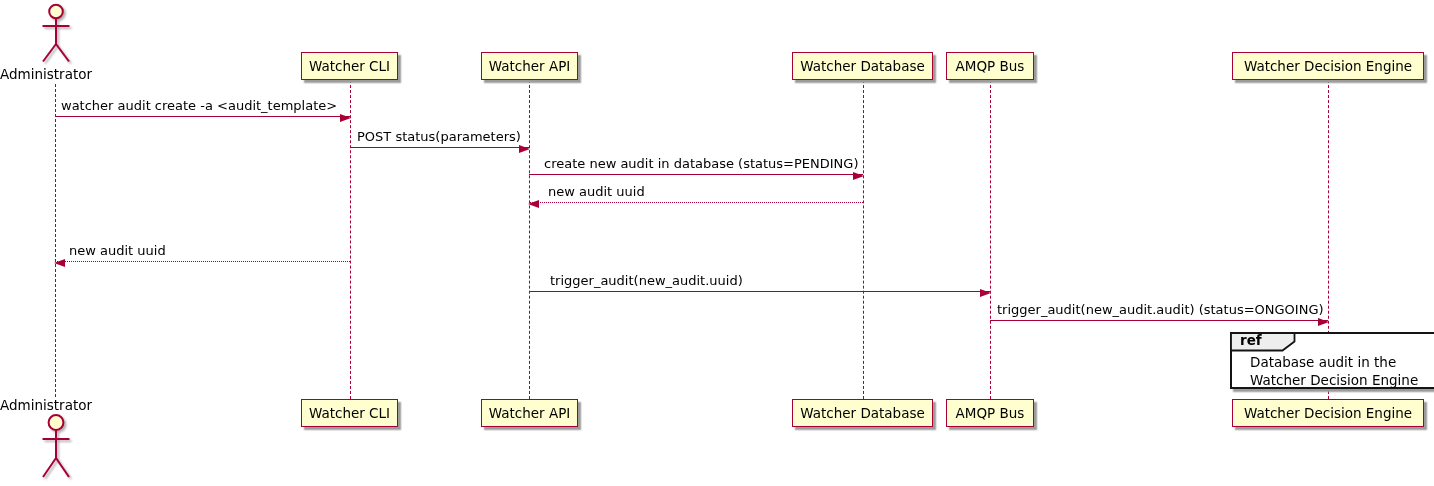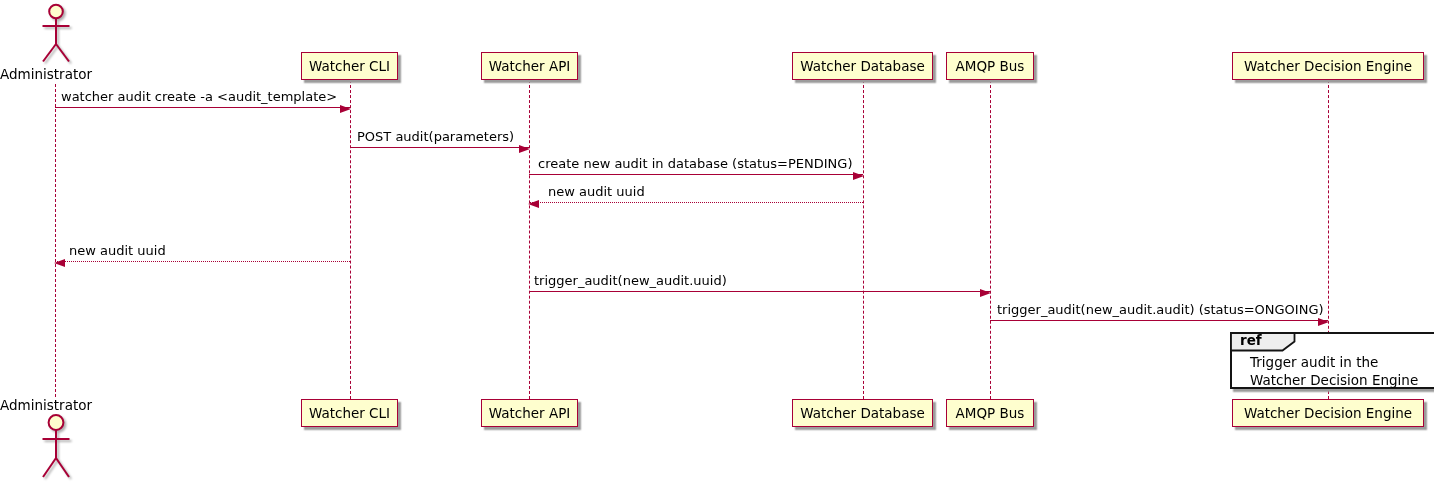--- a/index.html
+++ b/index.html
@@ -65,65 +65,65 @@
   <div class="pbox" style="left:792px;top:52px;width:141px">
     <span>Watcher Database</span>
   </div>
   <div class="pbox" style="left:946px;top:52px;width:88px">
     <span>AMQP Bus</span>
   </div>
   <div class="pbox" style="left:1232px;top:52px;width:192px">
     <span>Watcher Decision Engine</span>
   </div>
 
-  <div class="msg solid dir-right" style="left:55px;top:88px;width:295px">
+  <div class="msg solid dir-right" style="left:55px;top:97px;width:295px">
     <span class="label" style="left:6px">watcher audit create -a &lt;audit_template&gt;</span>
     <div class="line"></div>
     <div class="head"></div>
   </div>
   <div class="msg solid dir-right" style="left:350px;top:128px;width:179px">
-    <span class="label" style="left:7px">POST audit(parameters)</span>
+    <span class="label" style="left:7px">POST status(parameters)</span>
     <div class="line"></div>
     <div class="head"></div>
   </div>
   <div class="msg solid dir-right" style="left:529px;top:155px;width:334px">
-    <span class="label" style="left:9px">create new audit in database (status=PENDING)</span>
+    <span class="label" style="left:15px">create new audit in database (status=PENDING)</span>
     <div class="line"></div>
     <div class="head"></div>
   </div>
   <div class="msg dashed dir-left" style="left:529px;top:183px;width:334px">
     <span class="label" style="left:19px">new audit uuid</span>
     <div class="line"></div>
     <div class="head"></div>
   </div>
   <div class="msg dashed dir-left" style="left:55px;top:242px;width:295px">
     <span class="label" style="left:14px">new audit uuid</span>
     <div class="line"></div>
     <div class="head"></div>
   </div>
   <div class="msg solid dir-right" style="left:529px;top:272px;width:461px">
-    <span class="label" style="left:5px">trigger_audit(new_audit.uuid)</span>
+    <span class="label" style="left:21px">trigger_audit(new_audit.uuid)</span>
     <div class="line"></div>
     <div class="head"></div>
   </div>
   <div class="msg solid dir-right" style="left:990px;top:301px;width:338px">
     <span class="label" style="left:7px">trigger_audit(new_audit.audit) (status=ONGOING)</span>
     <div class="line"></div>
     <div class="head"></div>
   </div>
 
   <div class="ref" style="left:1230px;top:332px;width:220px;height:57px">
     <div class="ref-header">
       <svg width="67" height="20" viewBox="0 0 67 20">
         <path d="M1,1 H64.5 V9.5 L52.5,18.5 H1 Z" fill="#EEEEEE" stroke="#141414" stroke-width="1.8"></path>
       </svg>
       <span class="ref-kw">ref</span>
     </div>
     <div class="ref-body">
-      <div>Trigger audit in the</div>
+      <div>Database audit in the</div>
       <div>Watcher Decision Engine</div>
     </div>
   </div>
 
   <div class="pbox" style="left:301px;top:399px;width:97px">
     <span>Watcher CLI</span>
   </div>
   <div class="pbox" style="left:481px;top:399px;width:97px">
     <span>Watcher API</span>
   </div>

